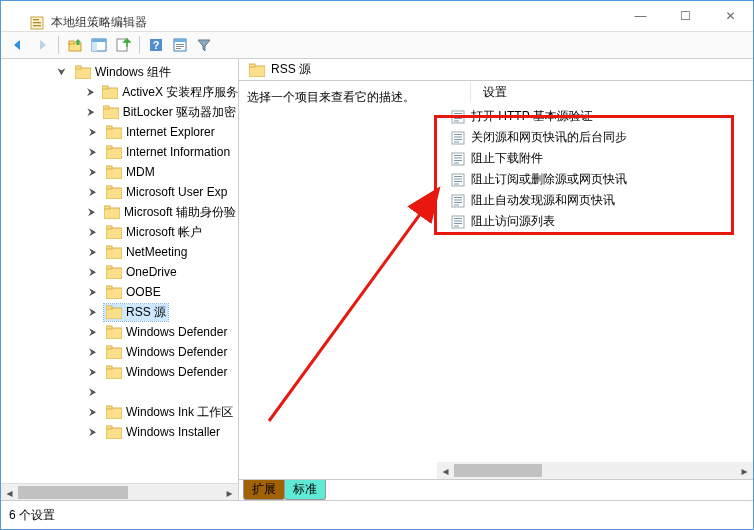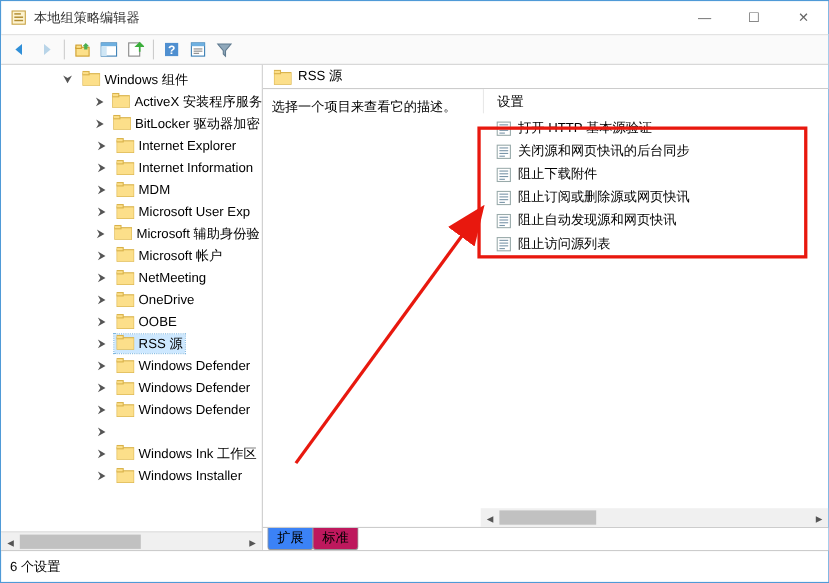--- a/index.html
+++ b/index.html
@@ -1,57 +1,57 @@
 <!DOCTYPE html>
 <html><head>
 <meta charset="utf-8">
 <style>
   * { box-sizing: border-box; }
   html, body { margin:0; padding:0; height:100%; font-family: "Microsoft YaHei", Tahoma, sans-serif; font-size:12px; color:#000; }
   .window { width:754px; height:530px; border:1px solid #4f9ad7; background:#fff; display:flex; flex-direction:column; position:relative; }
-  .title-bar { height:30px; display:flex; align-items:center; padding:0 0 0 8px; color:#333; }
+  .title-bar { height:30px; display:flex; align-items:flex-end; padding:0 0 0 8px; color:#333;margin-left:20px; }
   .title-bar .app-icon { width:16px; height:16px; margin-right:6px; display:flex; align-items:center; justify-content:center; }
   .title-bar .title-text { flex:1; font-size:12px; }
   .win-controls { display:flex; height:100%; }
   .win-btn { width:45px; height:30px; display:flex; align-items:center; justify-content:center; color:#666; }
   .menu-bar { height:20px; display:flex; align-items:center; padding:0 6px; gap:12px; font-size:12px; }
   .menu-item { padding:1px 4px; }
   .tool-bar { height:28px; display:flex; align-items:center; padding:2px 6px; gap:2px; border-top:1px solid #e0e0e0; border-bottom:1px solid #d0d0d0; background:#fafafa; }
   .tool-sep { width:1px; height:18px; background:#ccc; margin:0 3px; }
   .tool-btn { width:22px; height:22px; display:flex; align-items:center; justify-content:center; }
   .body { flex:1; display:flex; min-height:0; }
   .tree-pane { width:238px; border-right:1px solid #ccc; display:flex; flex-direction:column; min-height:0; background:#fff; }
   .tree-scroll { flex:1; overflow:hidden; position:relative; padding-top:3px; }
   .tree-item { display:flex; align-items:center; height:20px; padding-left:0; white-space:nowrap; }
   .parent-item { padding-left:55px; }
   .child-item { padding-left:86px; }
   .exp-toggle { width:11px; height:11px; margin-right:6px; display:flex; align-items:center; justify-content:center; color:#555; font-size:10px; }
   .folder-icon { width:16px; height:14px; margin-right:4px; }
   .tree-label { font-size:12px; }
   .tree-item.selected .tree-label-wrap { background:#cde8ff; outline:1px dotted #7fb7e0; padding:0 2px; }
-  .tree-label-wrap { display:flex; padding:0 2px; }
+  .tree-label-wrap { display:flex; align-items:center; padding:0 2px; }
   .pane-hscroll { height:17px; background:#f0f0f0; border-top:1px solid #ddd; position:relative; }
   .hscroll-track { position:absolute; left:17px; right:17px; top:0; bottom:0; }
   .hscroll-thumb { position:absolute; top:2px; height:13px; background:#c1c1c1; border-radius:0; }
   .hscroll-btn { position:absolute; top:0; width:17px; height:17px; display:flex; align-items:center; justify-content:center; color:#555; }
   .right-pane { flex:1; display:flex; flex-direction:column; min-height:0; }
   .detail-header { height:22px; border-bottom:1px solid #ccc; display:flex; align-items:center; padding-left:10px; gap:6px; background:#fff; }
   .detail-body { flex:1; position:relative; border-bottom:1px solid #ccc; overflow:hidden; }
   .detail-left-col { position:absolute; left:8px; top:8px; width:200px; font-size:12px; }
   .detail-right-col { position:absolute; left:200px; top:0; right:0; bottom:17px; }
-  .col-header { height:22px; display:flex; align-items:center; padding-left:12px; border-left:1px solid #e8e8e8; background:#fff; cursor:default; }
+  .col-header { height:22px; display:flex; align-items:center; padding-left:12px; border-left:1px solid #e8e8e8; background:#fff; cursor:default;margin-left:31px; }
   .settings-list { padding:3px 0 0 12px; }
   .setting-item { height:21px; display:flex; align-items:center; gap:6px; font-size:12px; }
   .setting-icon { width:14px; height:14px; }
   .redbox { position:absolute; border:3px solid #e8180e; pointer-events:none; }
   .arrow-svg { position:absolute; pointer-events:none; }
   .detail-hscroll { position:absolute; left:198px; right:0; bottom:0; height:17px; background:#f0f0f0; }
   .tabs-row { height:20px; display:flex; align-items:flex-end; padding-left:4px; background:#fff; border-top:0; }
-  .tab { border:1px solid #999; border-top-color:#fff; padding:1px 8px; font-size:12px; background:#3b82f6; margin-right:-1px; border-radius:0 0 3px 3px; }
-  .tab.inactive { background:#be185d; }
+  .tab { border:1px solid #999; border-top-color:#fff; padding:1px 8px; font-size:12px; background:#a16207; margin-right:-1px; border-radius:0 0 3px 3px; }
+  .tab.inactive { background:#5eead4; }
   .status-bar { height:20px; border-top:1px solid #ccc; padding:14px 8px; font-size:12px; display:flex; align-items:center; }
 </style>
 </head>
 <body>
 
 <div class="window">
 
   <div class="title-bar">
     <span class="app-icon">
       <svg width="16" height="16" viewBox="0 0 16 16">

